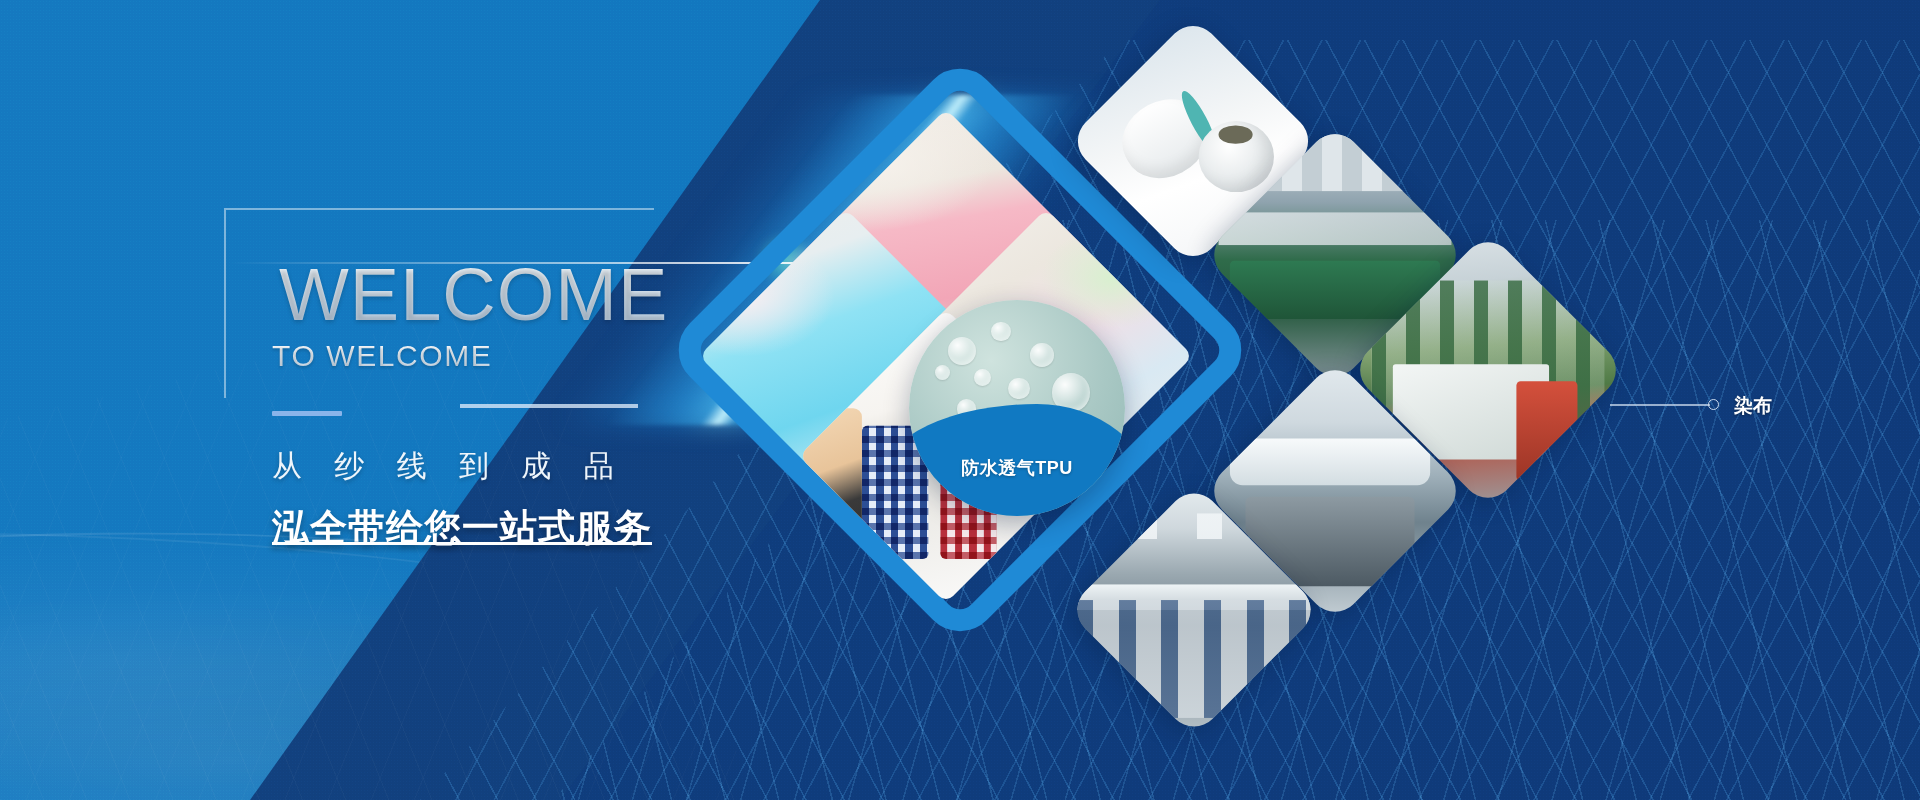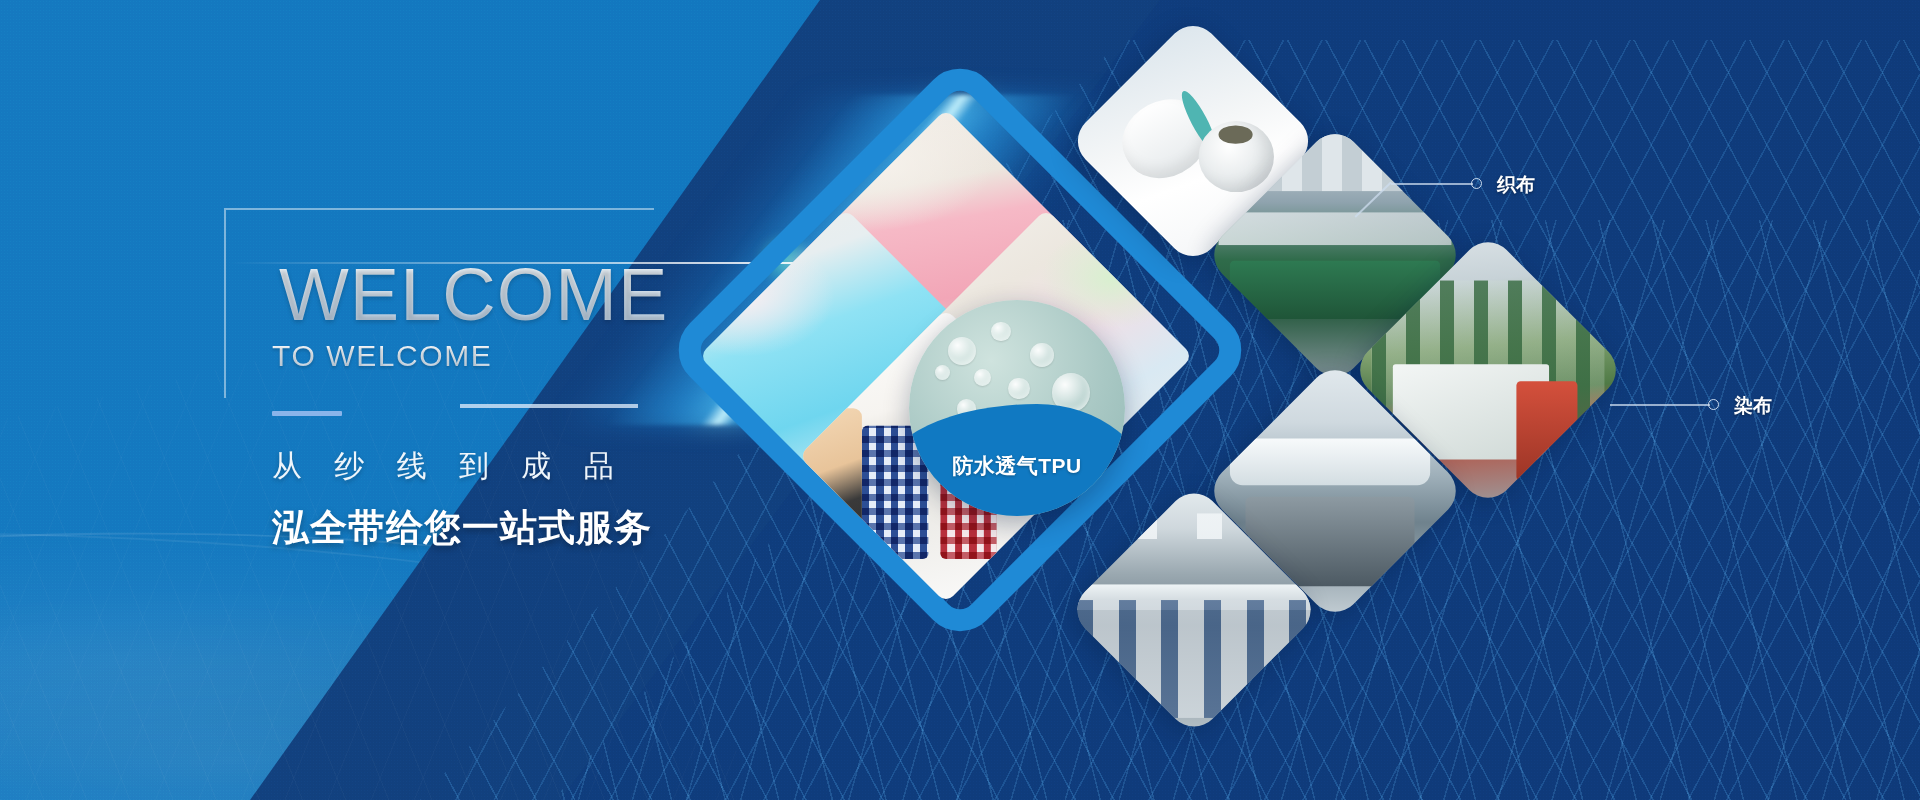--- a/index.html
+++ b/index.html
@@ -138,20 +138,21 @@
   .rule-short{
     margin:38px 0 0 48px;width:70px;height:5px;background:#8ab4ea;border-radius:1px;
   }
   .cn-line1{
     margin:30px 0 0 48px;font-size:30px;letter-spacing:12px;color:#eef5fb;font-weight:400;
     text-shadow:0 2px 4px rgba(0,0,0,.25);
   }
   .cn-line2{
     margin:16px 0 0 48px;font-size:37px;letter-spacing:1px;color:#ffffff;font-weight:700;
     text-shadow:0 3px 6px rgba(0,0,0,.35);
+    text-decoration:underline;
   }
   .rule-long{
     position:absolute;left:460px;top:404px;width:178px;height:4px;background:rgba(220,235,250,.78);
   }
 
   
   .cluster{position:absolute;left:690px;top:0;width:1230px;height:800px;}
 
   .dia{
     position:absolute;
@@ -245,21 +246,21 @@
   }
   .badge .d{position:absolute;border-radius:50%;
     background:radial-gradient(circle at 34% 30%, rgba(255,255,255,.95), rgba(255,255,255,.35) 48%, rgba(255,255,255,.08) 72%);
     box-shadow:inset -2px -3px 5px rgba(255,255,255,.55), 0 1px 2px rgba(0,0,0,.12);}
   .badge .wave{
     position:absolute;left:-12%;bottom:0;width:124%;height:52%;
     background:#1079c2;border-top-left-radius:62% 70%;border-top-right-radius:46% 88%;
   }
   .badge .blabel{
     position:absolute;left:0;bottom:36px;width:100%;text-align:center;
-    color:#fff;font-size:21px;font-weight:700;letter-spacing:.5px;
+    color:#fff;font-size:18px;font-weight:700;letter-spacing:.5px;
     text-shadow:0 1px 3px rgba(0,0,0,.3);
   }
 
   
   .callout{position:absolute;}
   .callout .seg{position:absolute;background:rgba(206,222,240,.72);height:1.5px;}
   .callout .diag{position:absolute;height:1.5px;background:rgba(206,222,240,.72);transform-origin:left center;}
   .callout .dot{
     position:absolute;width:11px;height:11px;border-radius:50%;
     border:1.6px solid rgba(214,228,244,.92);background:transparent;
@@ -374,26 +375,20 @@
     <div class="dia" style="left:414px;top:520px;width:180px;height:180px;">
       <div class="inner ph-sew">
         <div class="lights"></div>
         <div class="tables"></div>
         <div class="rows"></div>
       </div>
     </div>
   </div>
 
 
-  <div class="callout" style="left:1355px;top:172px;width:360px;height:50px;">
-    <div class="diag" style="left:0;top:44px;width:50px;transform:rotate(-44deg);"></div>
-    <div class="seg" style="left:36px;top:11px;width:82px;"></div>
-    <div class="dot" style="left:116px;top:6px;"></div>
-    <div class="txt" style="left:142px;top:0px;">织布</div>
-  </div>
 
   <div class="callout" style="left:1610px;top:393px;width:360px;height:50px;">
     <div class="seg" style="left:0;top:11px;width:100px;"></div>
     <div class="dot" style="left:98px;top:6px;"></div>
     <div class="txt" style="left:124px;top:0px;">染布</div>
   </div>
 
 
 
 </div>

